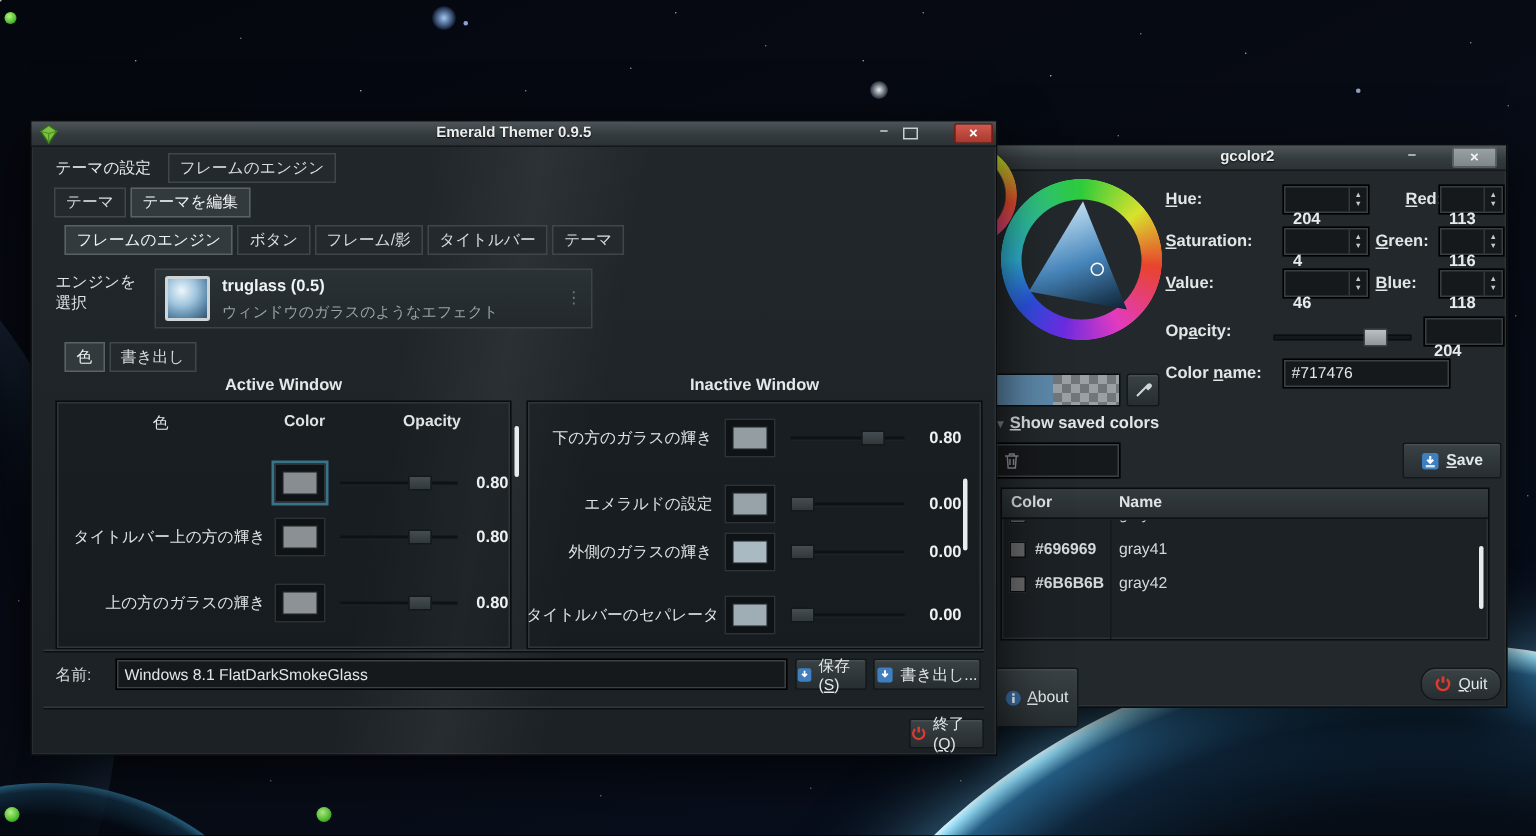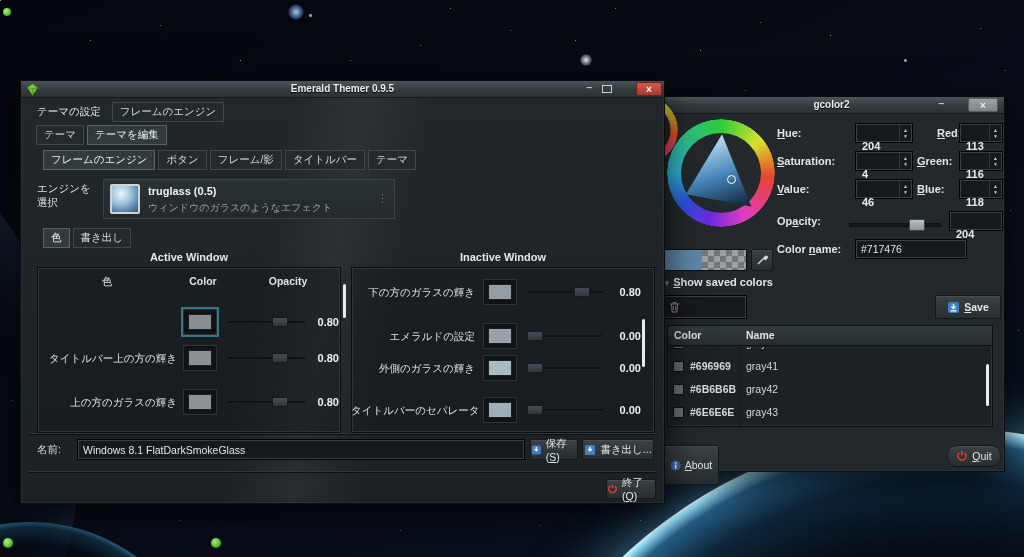--- a/index.html
+++ b/index.html
@@ -235,25 +235,20 @@
         <div class="lrow">
           <span class="lsw" style="background: rgb(105, 105, 105);"></span>
           <span class="lhex">#696969</span>
           <span class="lname">gray41</span>
         </div>
         <div class="lrow">
           <span class="lsw" style="background: rgb(107, 107, 107);"></span>
           <span class="lhex">#6B6B6B</span>
           <span class="lname">gray42</span>
         </div>
-        <div class="lrow">
-          <span class="lsw" style="background: rgb(110, 110, 110);"></span>
-          <span class="lhex">#6E6E6E</span>
-          <span class="lname">gray43</span>
-        </div>
       </div>
       <div class="vs" style="right:3px;top:38px;height:42px;"></div>
     </div>
 
     <div class="btn" style="left:4px;top:348px;width:56px;height:40px;">
       <svg class="icon-svg" width="11" height="11" viewBox="0 0 11 11">
           <circle cx="5.5" cy="5.5" r="5" fill="#3a6ea5"></circle>
           <rect x="4.8" y="2.2" width="1.6" height="1.6" fill="#fff"></rect>
           <rect x="4.8" y="4.6" width="1.6" height="4" fill="#fff"></rect>
         </svg>

